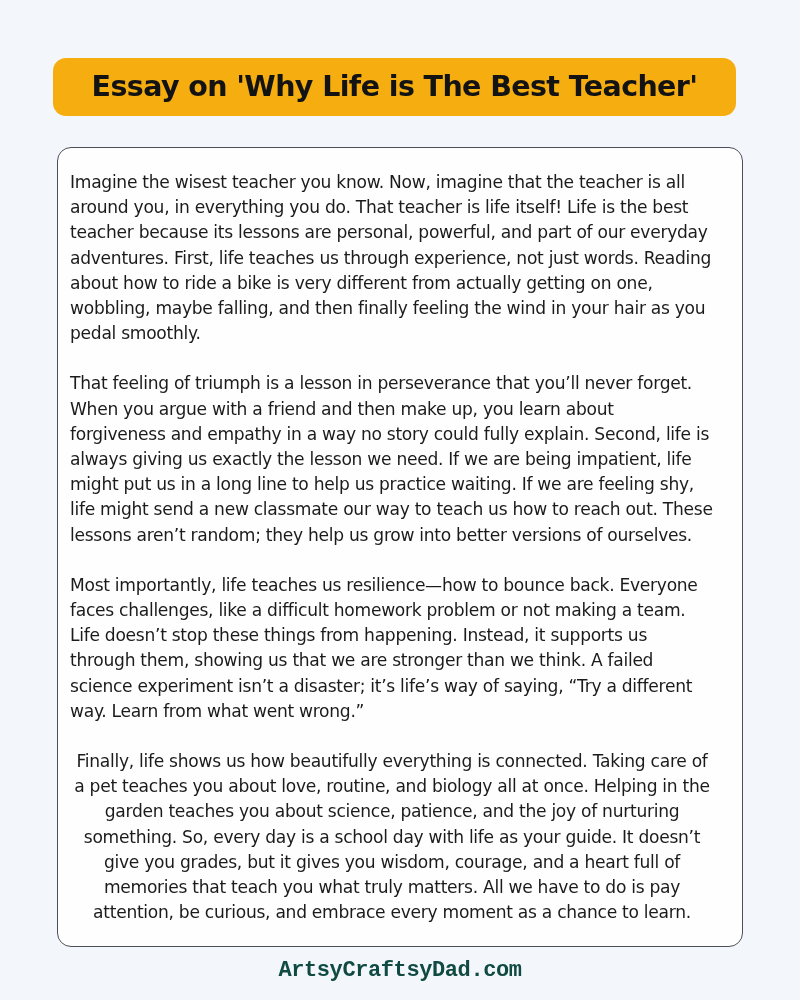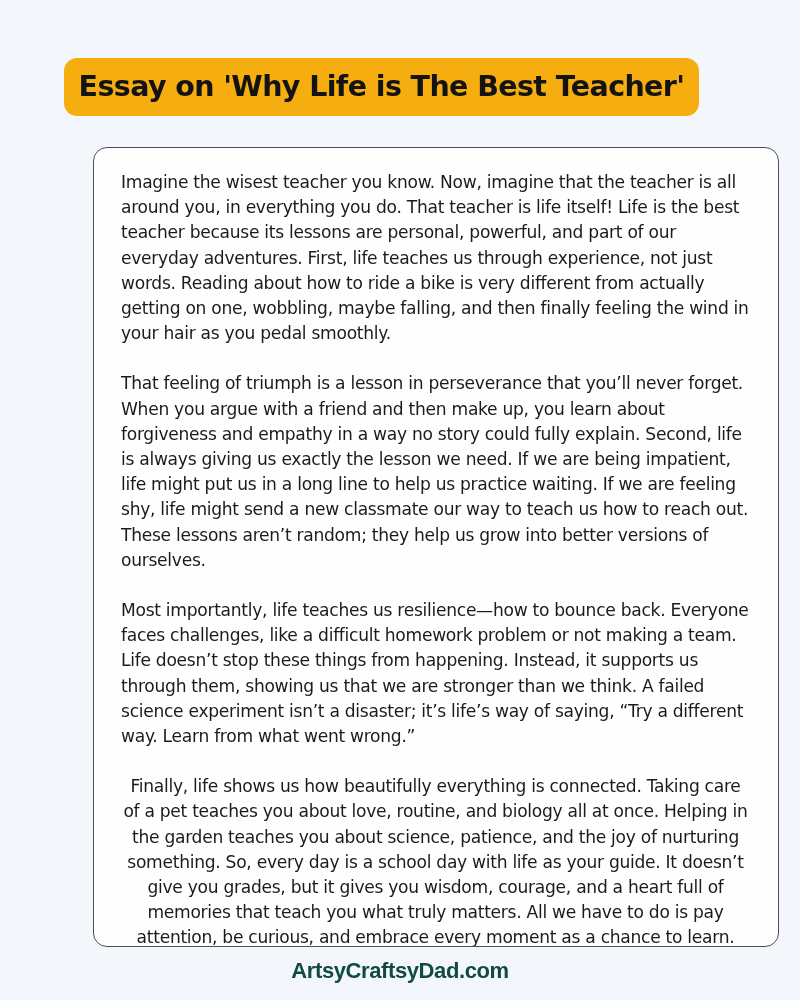--- a/index.html
+++ b/index.html
@@ -21,23 +21,23 @@
     height: 1000px;
     box-sizing: border-box;
     display: flex;
     flex-direction: column;
     align-items: center;
   }
 
   
   .title-banner {
     position: absolute;
-    left: 64px;
+    left: 53px;
     top: 58px;
-    width: 635px;
+    width: 683px;
     height: 58px;
     background: #f5ad10;
     border-radius: 13px;
     display: flex;
     align-items: center;
     justify-content: center;
     box-sizing: border-box;
     padding: 0 14px;
   }
   .title-text {
@@ -54,23 +54,22 @@
   .essay-card {
     position: absolute;
     left: 57px;
     top: 147px;
     width: 686px;
     height: 800px;
     box-sizing: border-box;
     background: #fefefe;
     border: 1.6px solid #4b4f58;
     border-radius: 14px;
-    padding: 22px 28px 18px 27px;
+    padding: 22px 28px 18px 12px;
     overflow: hidden;
-    margin-left: 36px;
   }
 
   .essay-body {
     font-family: "DejaVu Sans", sans-serif;
     font-size: 17.1px;
     line-height: 25.2px;
     color: #1b1b1b;
     letter-spacing: -0.28px;
   }
 
@@ -85,21 +84,21 @@
 
   
   .site-footer {
     position: absolute;
     left: 0;
     top: 958px;
     width: 800px;
     text-align: center;
   }
   .site-footer-text {
-    font-family: Liberation Sans, sans-serif;
+    font-family: Liberation Mono, monospace;
     font-weight: bold;
     font-size: 22px;
     letter-spacing: -0.4px;
     color: #114a42;
   }
 </style>
 </head>
 <body>
 
 <div class="page">

